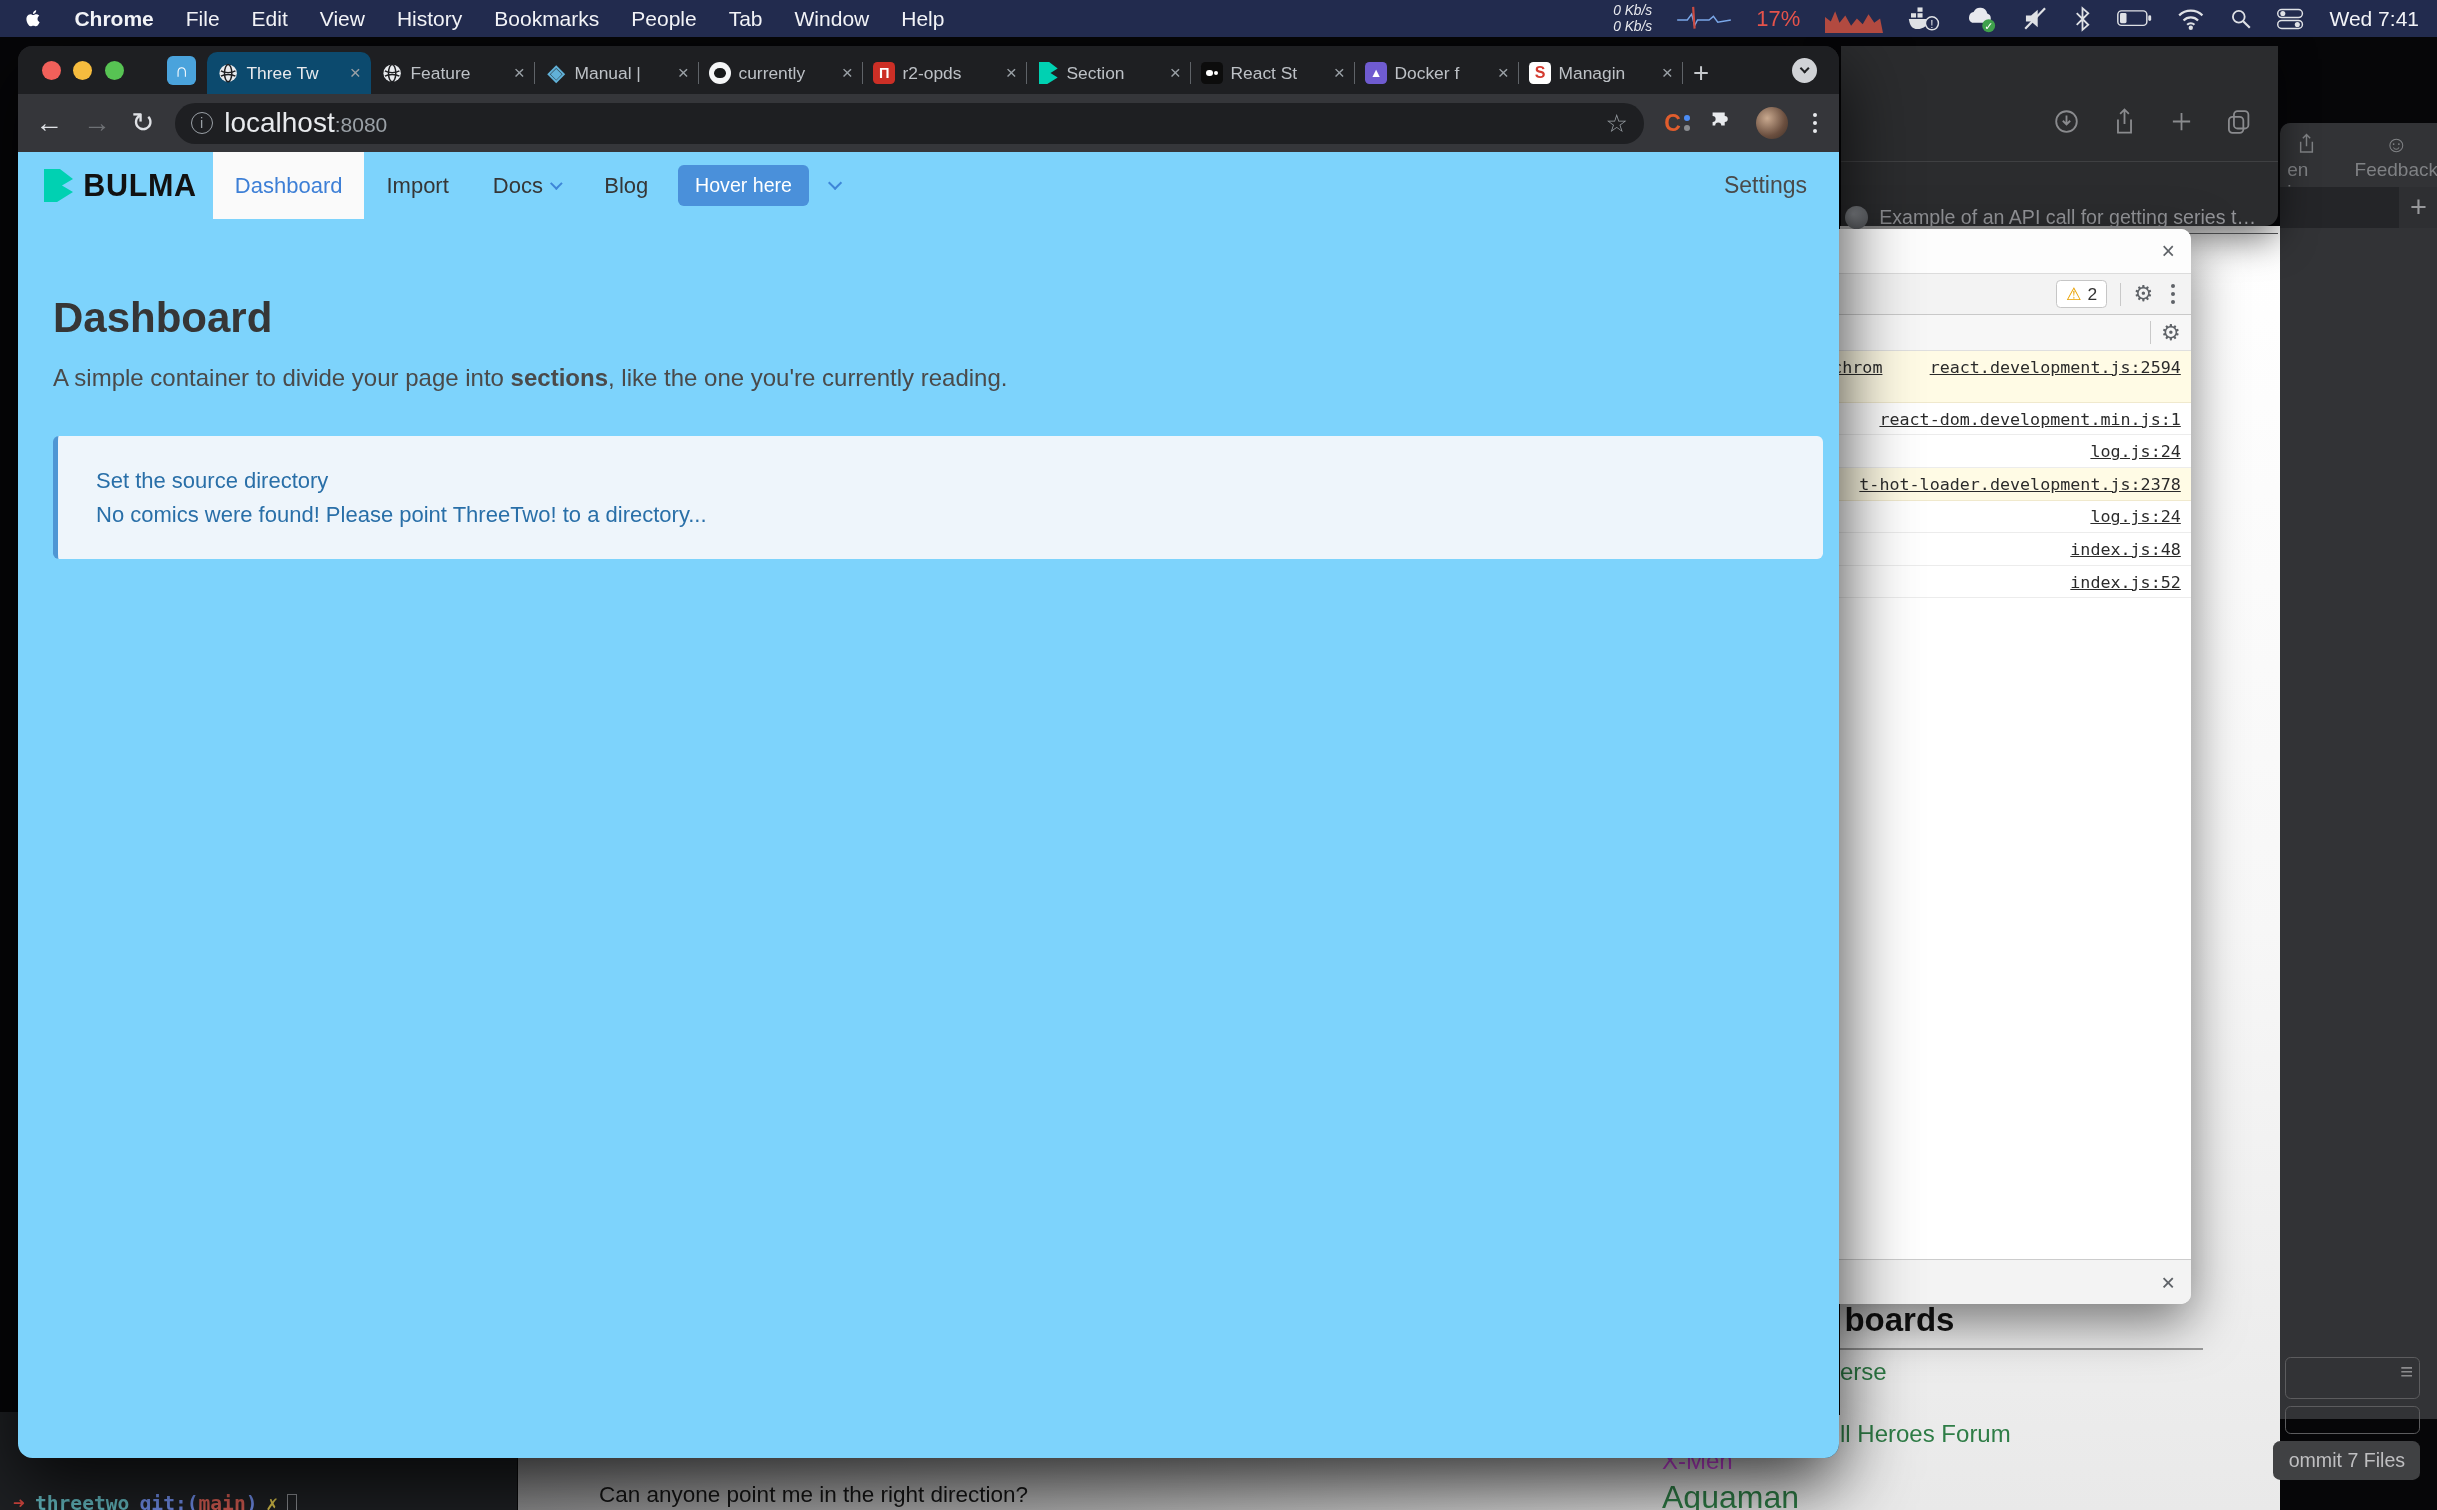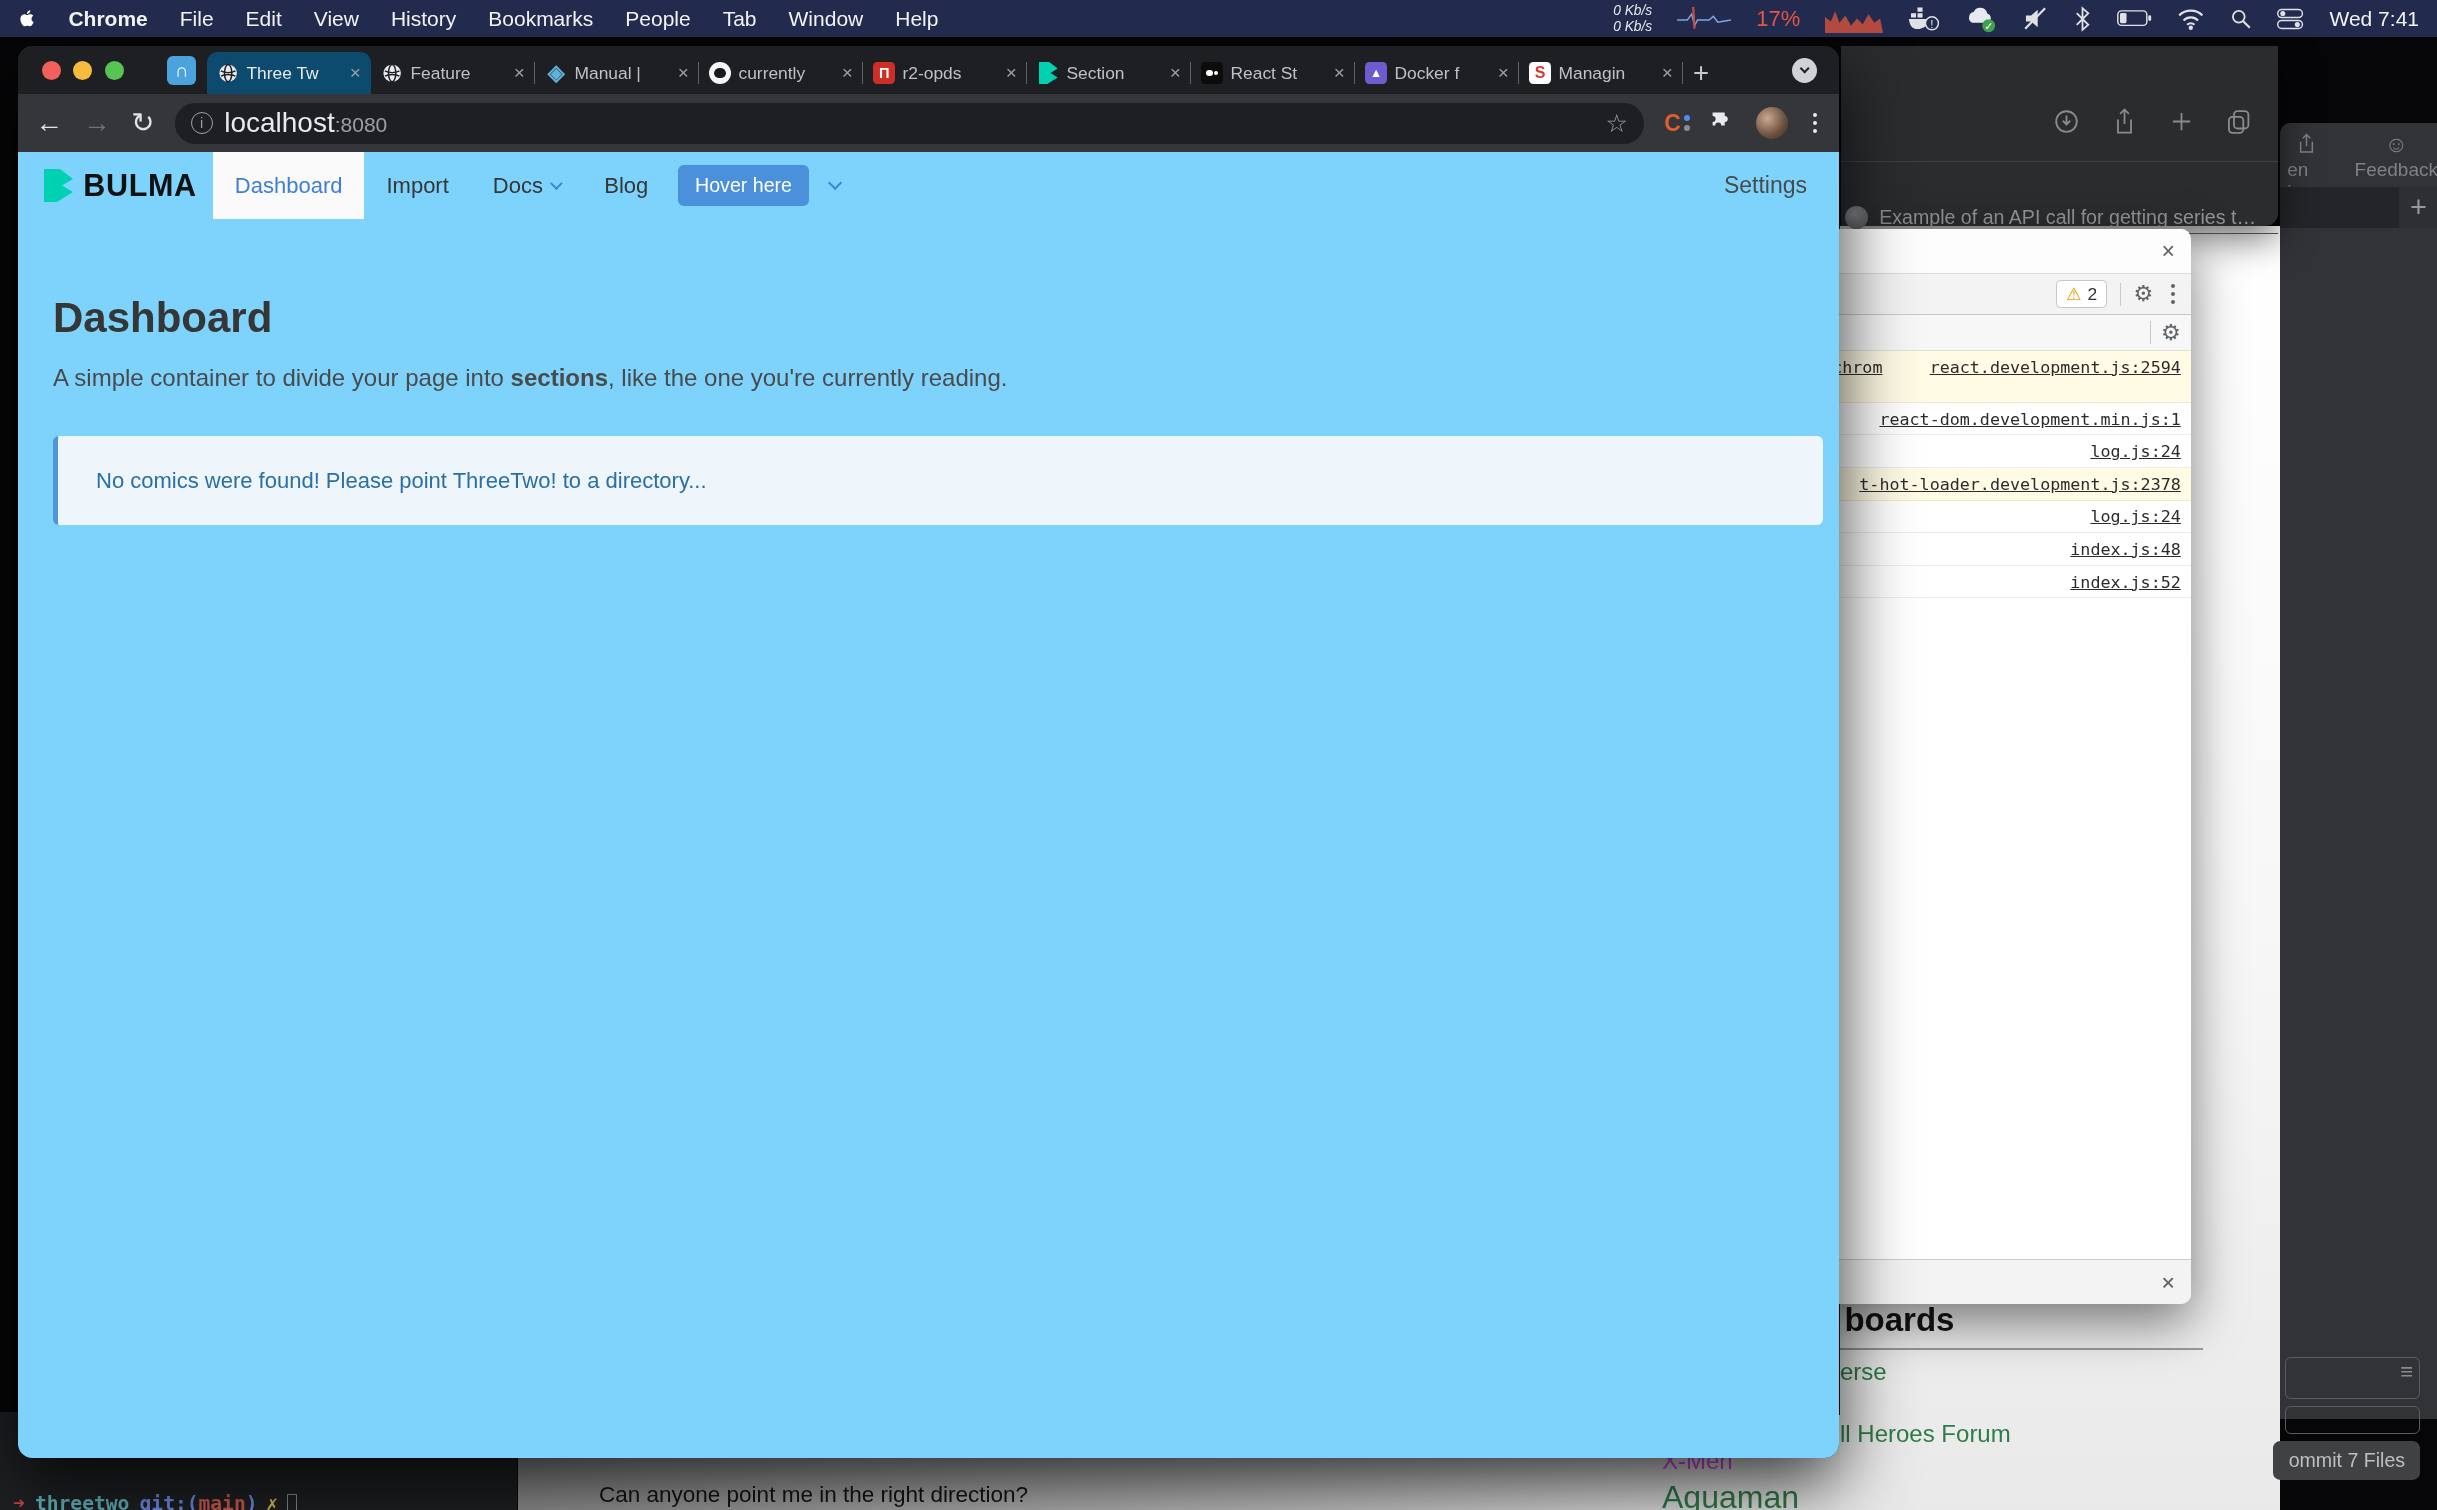--- a/index.html
+++ b/index.html
@@ -3,21 +3,21 @@
 <meta charset="utf-8">
 <style>
   html,body{margin:0;padding:0;background:#000;}
   *{box-sizing:border-box;}
   #screen{position:relative;width:2438px;height:1511px;overflow:hidden;background:#060608;
           font-family:"Liberation Sans",sans-serif;}
 
   
   .menubar{position:absolute;left:0;top:0;width:2438px;height:37px;background:#222b4e;
            display:flex;align-items:center;color:#f2f3f7;font-size:21px;z-index:50;}
-  .mb-left{display:flex;align-items:center;gap:32px;padding-left:19px;}
+  .mb-left{display:flex;align-items:center;gap:32px;padding-left:25px;}
   .mb-app{font-weight:700;}
   .mb-right{margin-left:auto;display:flex;align-items:center;gap:25px;padding-right:19px;}
   .mb-speeds{font-size:13.8px;line-height:1.15;color:#e8e9ee;font-style:italic;}
   .mb-batt{color:#e5534b;font-size:22px;}
   .mb-clock{font-size:21px;}
   .mb-ic{display:flex;align-items:center;}
 
   
   
   .forum-right{position:absolute;left:1840px;top:226px;width:440px;height:1284px;z-index:4;
@@ -519,20 +519,21 @@
         </div>
         <span class="nav-settings">Settings</span>
       </div>
 
       <div class="section">
         <h1 class="h1">Dashboard</h1>
         <div class="subtitle">
           <span>A simple container to divide your page into </span><b>sections</b><span>, like the one you're currently reading.</span>
         </div>
         <div class="message">
+          <div>Set the source directory</div>
           <div>No comics were found! Please point ThreeTwo! to a directory...</div>
         </div>
       </div>
     </div>
   </div>
 
 </div>
 
 
 </body></html>

